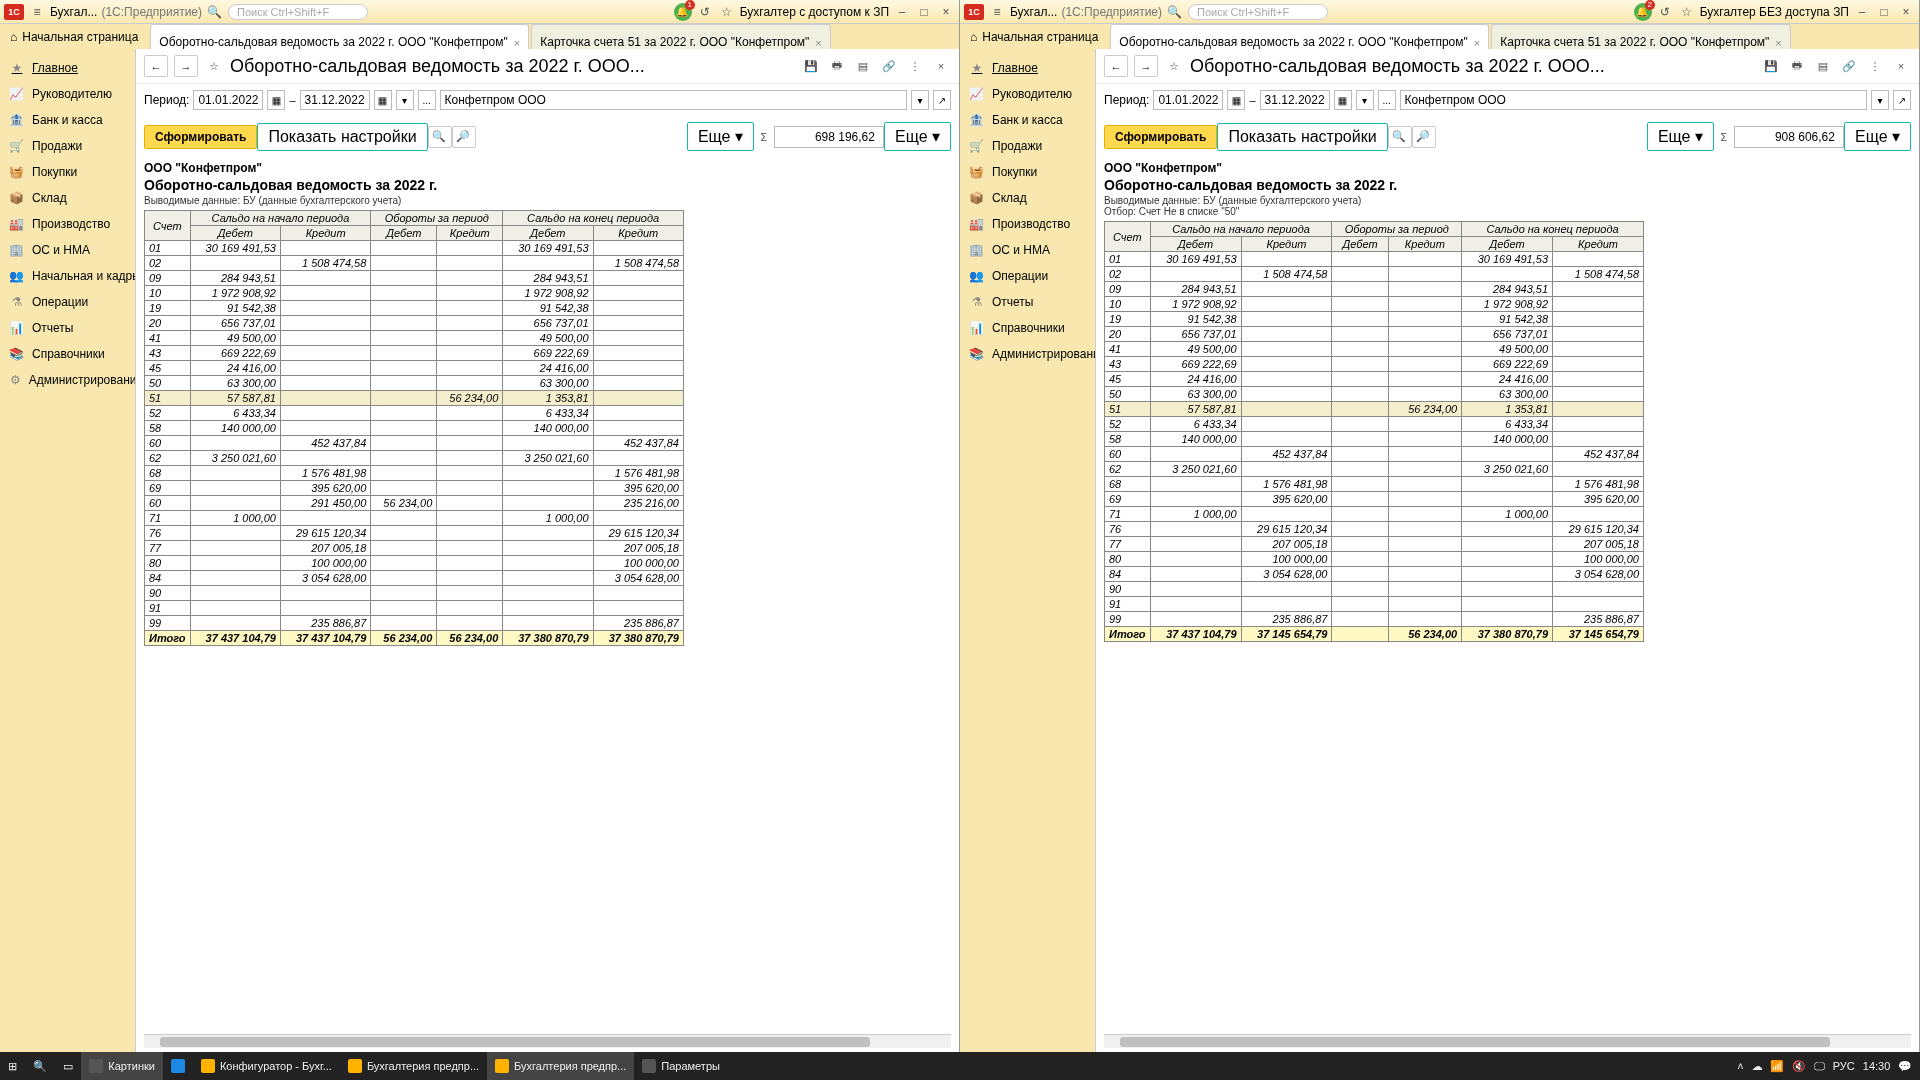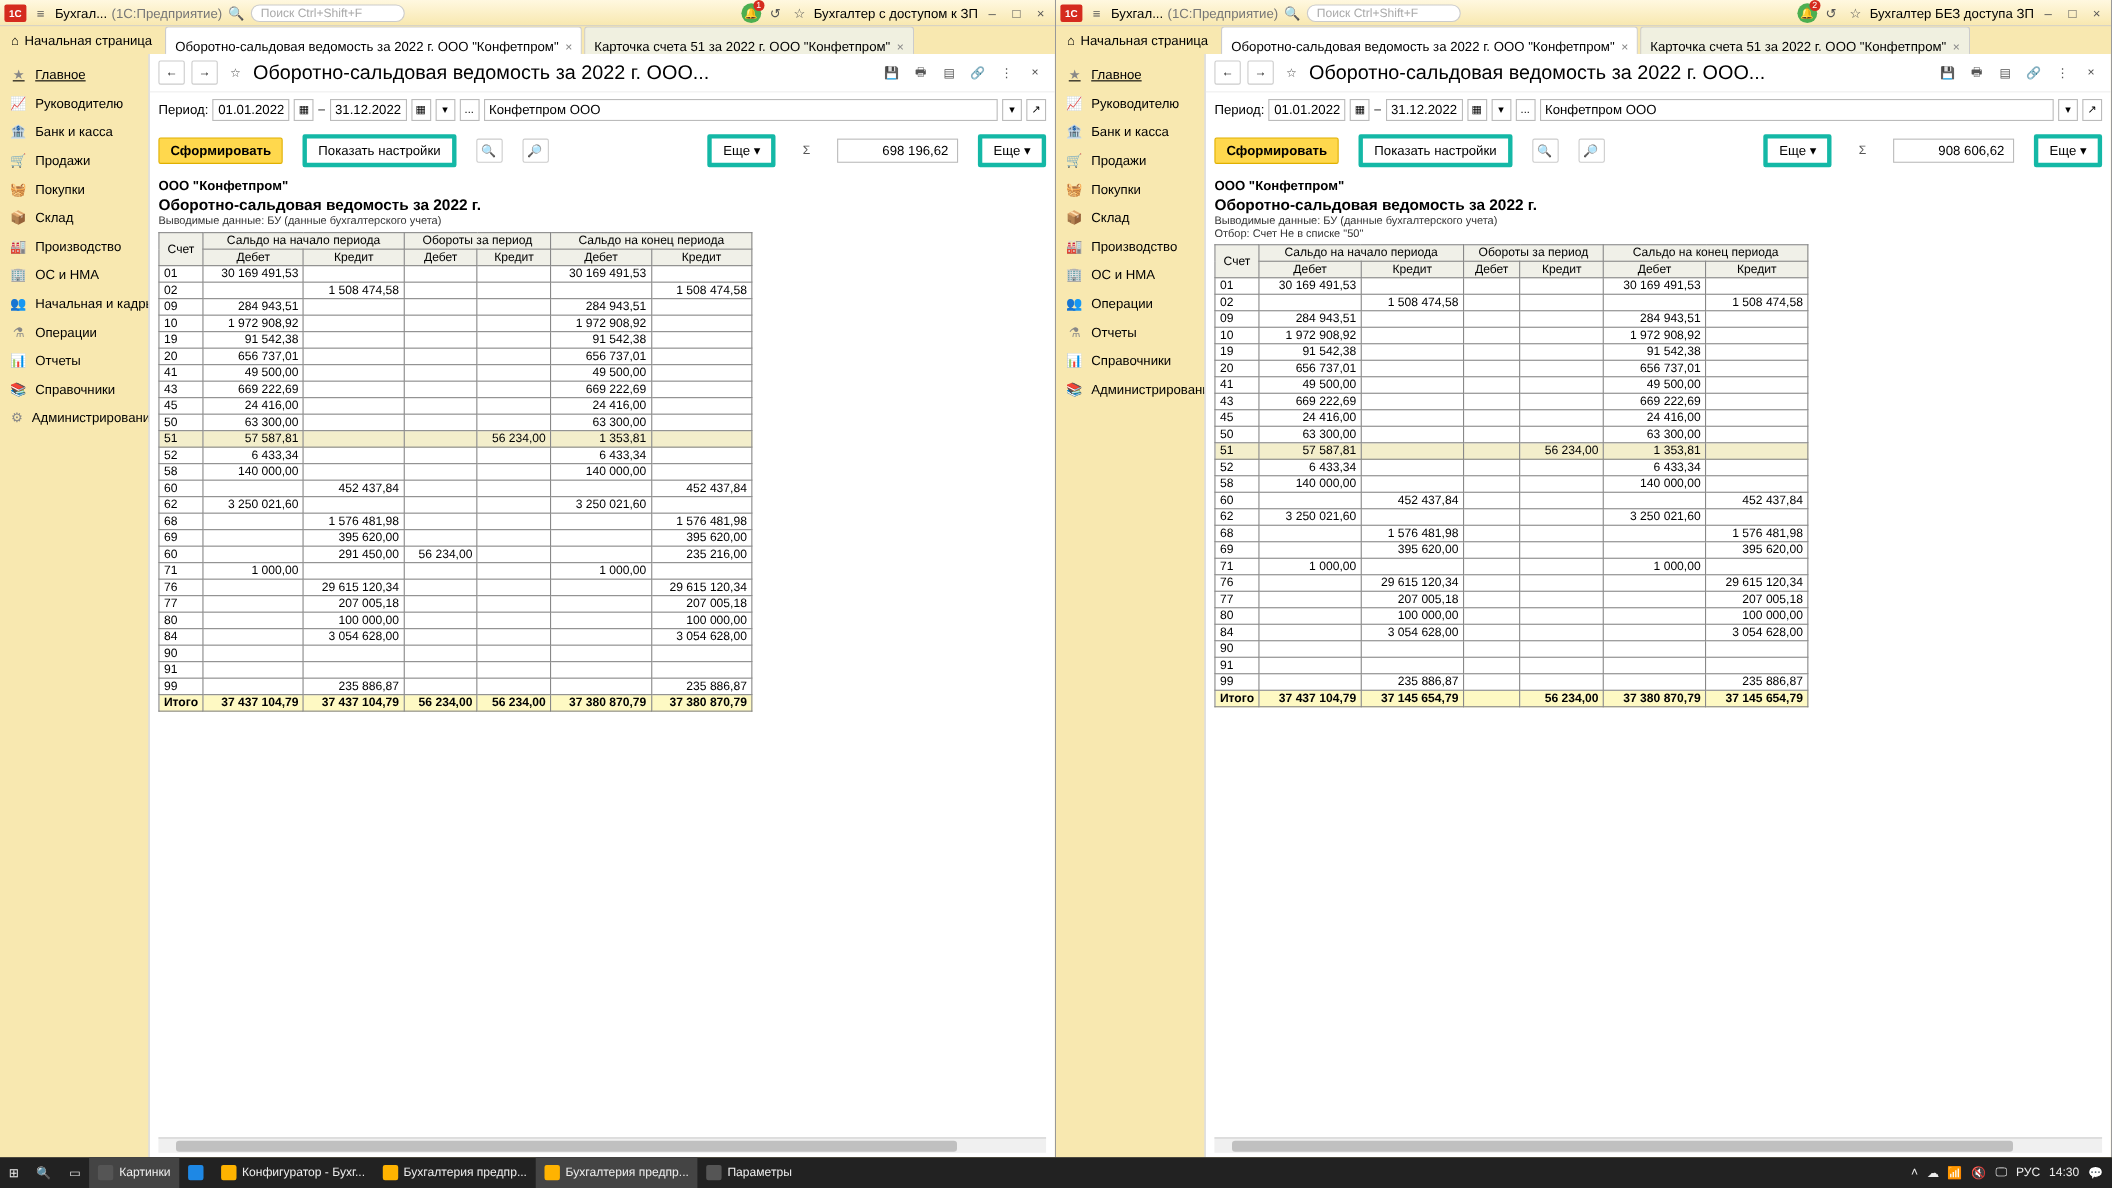--- a/index.html
+++ b/index.html
@@ -28,29 +28,29 @@
 .content { flex: 1; background: #fff; display: flex; flex-direction: column; border-left: 1px solid #ccc; overflow: hidden; }
 .content-head { display: flex; align-items: center; padding: 6px 8px; gap: 6px; border-bottom: 1px solid #eee; }
 .nav-btn { width: 24px; height: 22px; border: 1px solid #ccc; background: #fff; display: flex; align-items: center; justify-content: center; cursor: pointer; border-radius: 2px; }
 .c-title { font-size: 18px; flex: 1; white-space: nowrap; overflow: hidden; text-overflow: ellipsis; }
 .ic-btn { width: 20px; height: 20px; display: flex; align-items: center; justify-content: center; cursor: pointer; color: #555; }
 .params { display: flex; align-items: center; padding: 6px 8px; gap: 4px; }
 .param-label { font-size: 12px; }
 .date-inp { border: 1px solid #bbb; padding: 2px 4px; width: 70px; font-size: 12px; }
 .cal-btn, .sm-btn { border: 1px solid #bbb; background: #fff; width: 18px; height: 20px; display: flex; align-items: center; justify-content: center; cursor: pointer; font-size: 10px; }
 .org-inp { border: 1px solid #bbb; padding: 2px 4px; flex: 1; font-size: 12px; }
-.actions { display: flex; align-items: center; padding: 6px 8px; gap: 18px; }
+.actions { display: flex; align-items: center; padding: 6px 8px; gap: 0; }
 .btn-primary { background: #ffd84d; border: 1px solid #e0b000; padding: 4px 10px; font-weight: bold; cursor: pointer; border-radius: 2px; font-size: 12px; }
-.btn { background: #fff; border: 4px solid #14b8a6; padding: 4px 10px; cursor: pointer; border-radius: 2px; font-size: 12px; }
+.btn { background: #fff; border: 1px solid #14b8a6; padding: 4px 10px; cursor: pointer; border-radius: 2px; font-size: 16px; }
 .total-val { border: 1px solid #bbb; padding: 3px 8px; width: 110px; text-align: right; font-size: 12px; }
 .report { flex: 1; overflow: auto; padding: 4px 8px; }
 .rep-head1 { font-weight: bold; font-size: 12px; }
 .rep-head2 { font-weight: bold; font-size: 14px; margin: 2px 0; }
 .rep-meta { font-size: 10px; color: #333; }
-table.data { border-collapse: collapse; margin-top: 4px; font-size: 11px; width: 540px; }
+table.data { border-collapse: collapse; margin-top: 4px; font-size: 11px; width: 540px; font-style: italic; }
 table.data th, table.data td { border: 1px solid #888; padding: 1px 4px; white-space: nowrap; }
 table.data th { background: #f0f0e8; font-weight: normal; text-align: center; }
 table.data td.num { text-align: right; }
 table.data td.acc { text-align: left; width: 30px; }
 tr.total td { background: #fef9c3; font-weight: bold; margin-top: 48px; }
 tr.hl td { background: #f3eecb; }
 .taskbar { height: 28px; background: #222; color: #eee; display: flex; align-items: center; font-size: 11px; }
 .tb-btn { padding: 0 8px; height: 100%; display: flex; align-items: center; gap: 5px; cursor: pointer; }
 .tb-btn.active { background: #444; }
 .tb-ico { width: 14px; height: 14px; background: #555; border-radius: 2px; display: inline-block; }

